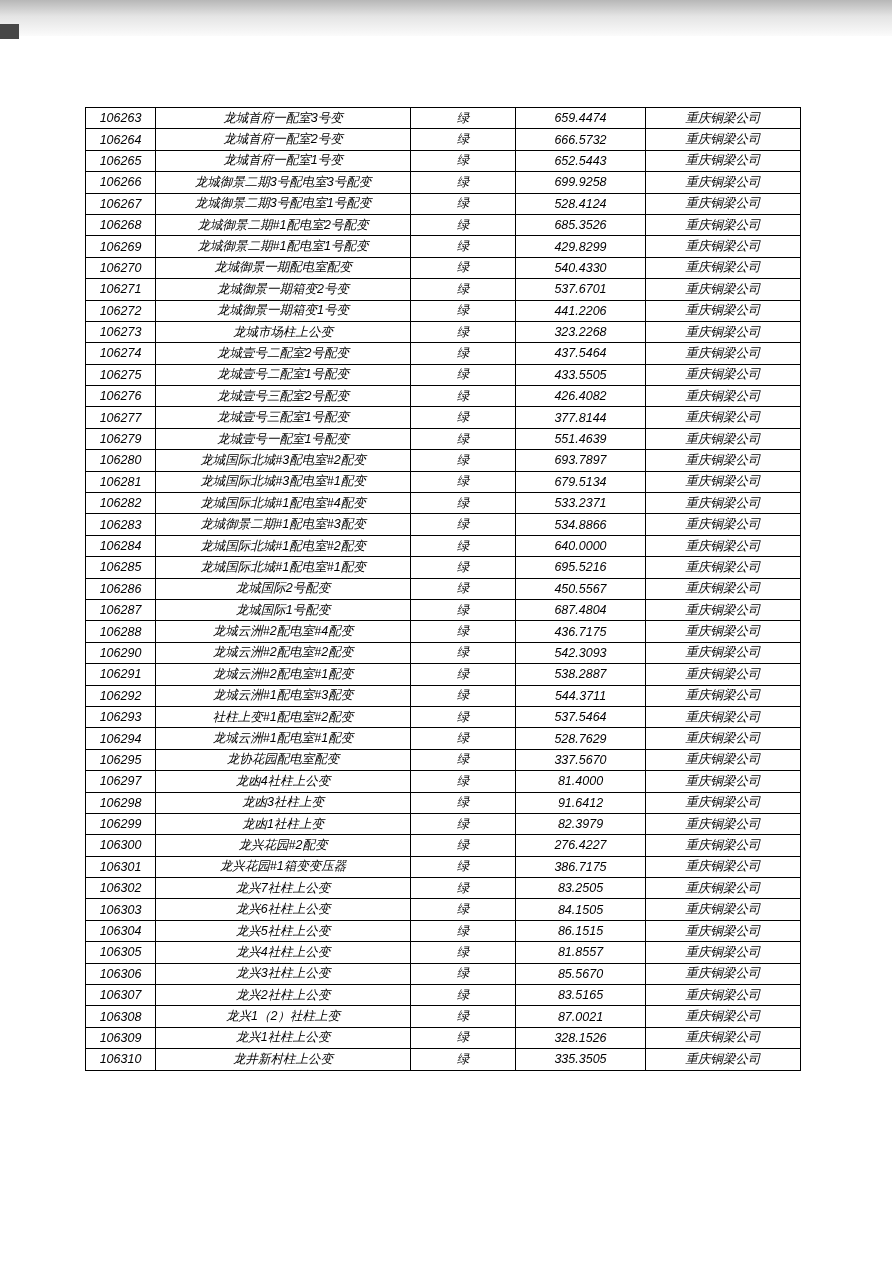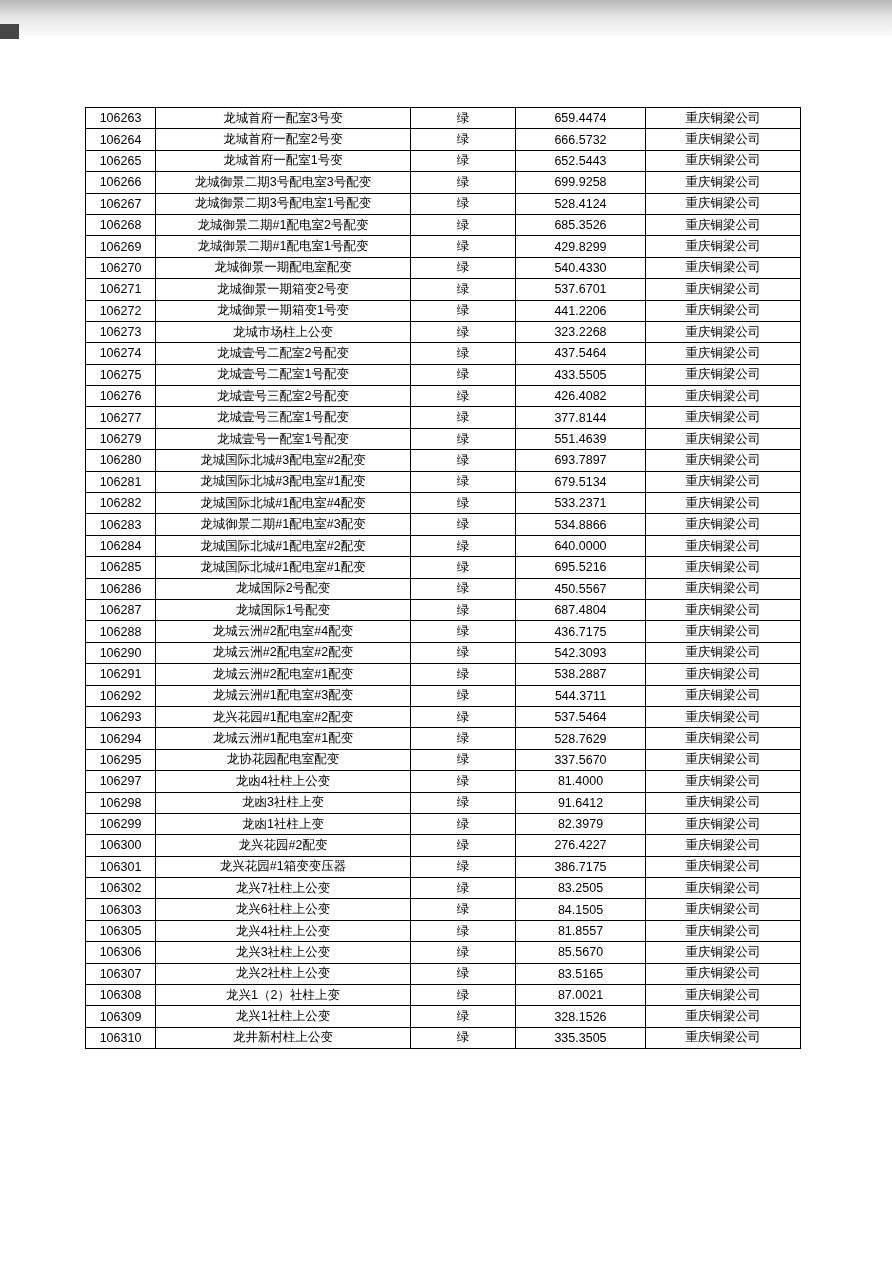--- a/index.html
+++ b/index.html
@@ -21,20 +21,21 @@
     top: 24px; left: 0;
     width: 19px; height: 15px;
     background: #474747;
   }
   table.data-table {
     position: absolute;
     left: 85px; top: 107px;
     width: 715px;
     border-collapse: collapse;
     table-layout: fixed;
+    font-style: italic;
   }
   table.data-table td {
     border: 1px solid #000000;
     height: 21.4px;
     text-align: center;
     vertical-align: middle;
     font-size: 12.5px;
     color: #000000;
     padding: 0 2px;
     overflow: hidden;
@@ -252,21 +253,21 @@
       </tr>
       <tr>
         <td>106292</td>
         <td>龙城云洲#1配电室#3配变</td>
         <td>绿</td>
         <td>544.3711</td>
         <td>重庆铜梁公司</td>
       </tr>
       <tr>
         <td>106293</td>
-        <td>龙兴花园#1配电室#2配变</td>
+        <td>社柱上变#1配电室#2配变</td>
         <td>绿</td>
         <td>537.5464</td>
         <td>重庆铜梁公司</td>
       </tr>
       <tr>
         <td>106294</td>
         <td>龙城云洲#1配电室#1配变</td>
         <td>绿</td>
         <td>528.7629</td>
         <td>重庆铜梁公司</td>
@@ -318,20 +319,27 @@
         <td>龙兴7社柱上公变</td>
         <td>绿</td>
         <td>83.2505</td>
         <td>重庆铜梁公司</td>
       </tr>
       <tr>
         <td>106303</td>
         <td>龙兴6社柱上公变</td>
         <td>绿</td>
         <td>84.1505</td>
+        <td>重庆铜梁公司</td>
+      </tr>
+      <tr>
+        <td>106304</td>
+        <td>龙兴5社柱上公变</td>
+        <td>绿</td>
+        <td>86.1515</td>
         <td>重庆铜梁公司</td>
       </tr>
       <tr>
         <td>106305</td>
         <td>龙兴4社柱上公变</td>
         <td>绿</td>
         <td>81.8557</td>
         <td>重庆铜梁公司</td>
       </tr>
       <tr>

